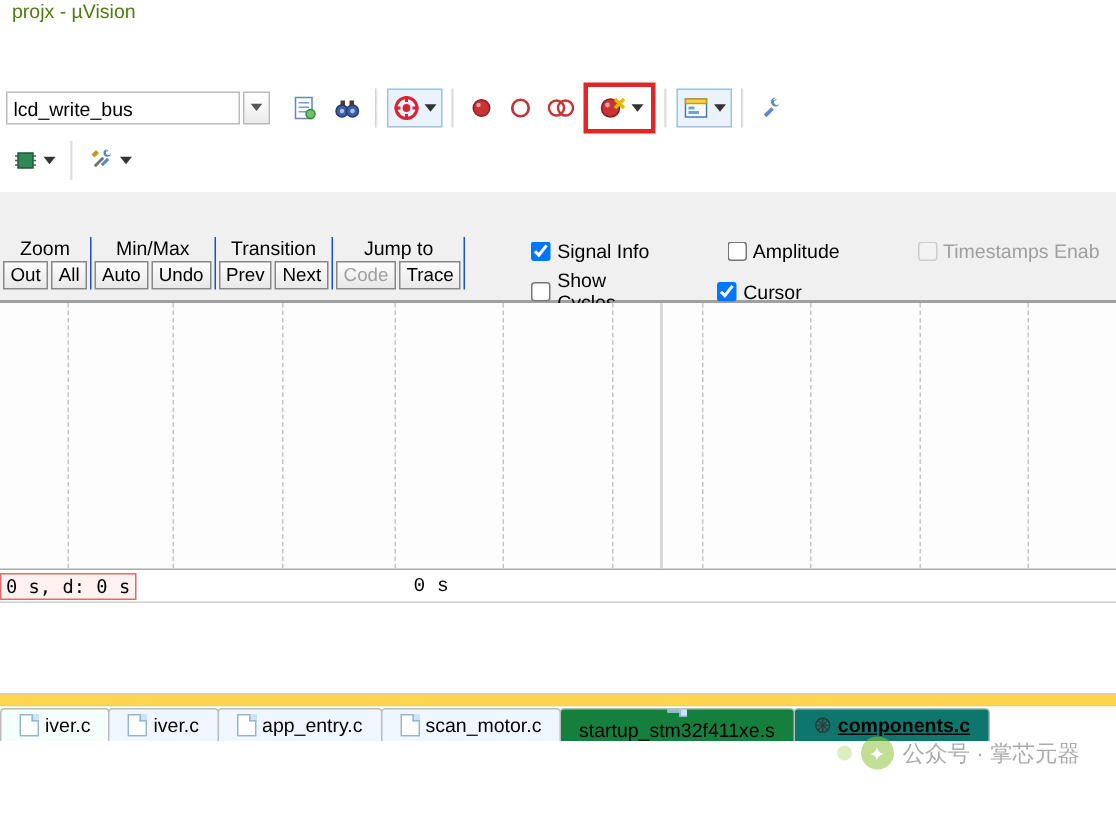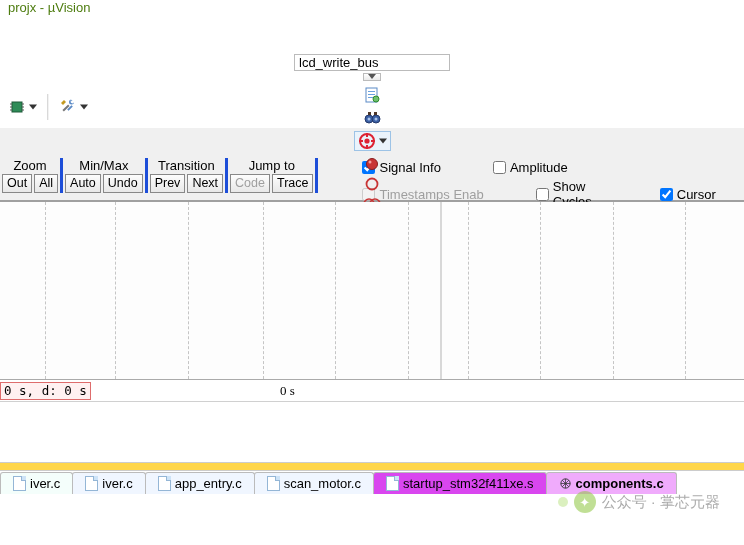--- a/index.html
+++ b/index.html
@@ -1,66 +1,66 @@
 <!DOCTYPE html>
 <html><head>
 <meta charset="utf-8">
 <style>
 * { box-sizing: border-box; margin: 0; padding: 0; font-family: "Segoe UI", Tahoma, Arial, sans-serif; }
 body { background: #ffffff; width: 744px; height: 545px; overflow: hidden; position: relative; font-size: 13px; color: #000; }
 
 .titlebar { height: 26px; padding: 0 8px; background: #fff; font-size: 13px; color: #4d7c0f; }
 
-.toolbar1 { height: 36px; background: #fff; display: flex; align-items: center; padding: 0 4px; gap: 2px; margin-top: 28px; flex-direction: column; }
+.toolbar1 { height: 36px; background: #fff; display: flex; align-items: center; padding: 0 4px; gap: 2px; margin-top: 28px; }
 .search-box { height: 22px; width: 156px; border: 1px solid #bbb; background: #fff; padding: 0 4px; font-size: 13px; }
 .dd-btn { width: 18px; height: 22px; border: 1px solid #bbb; background: linear-gradient(#fff,#eaeaea); display:flex; align-items:center; justify-content:center; }
 .sep { width:2px; height:26px; background: linear-gradient(90deg,#ccc,#fff); margin:0 4px; }
 .tbtn { min-width:24px; height:26px; border:1px solid transparent; background:transparent; display:inline-flex; align-items:center; justify-content:center; padding:0 3px; cursor:pointer; position:relative; }
 .tbtn.withdd { padding-right:14px; }
 .tbtn .caret { position:absolute; right:3px; top:50%; transform:translateY(-50%); width:0; height:0; border-left:4px solid transparent; border-right:4px solid transparent; border-top:5px solid #333; }
 
 .highlight-box { border:3px solid #e52525; padding:1px; display:inline-flex; }
 
 .toolbar2 { height: 34px; background: #fff; display:flex; align-items:center; padding:0 4px; gap:2px; }
 
 .panel-bg { background:#f0f0f0; height:28px; margin-top:4px; }
 
 .controls-bar { background:#f0f0f0; display:flex; align-items:flex-start; padding:2px 0 4px 0; border-bottom:2px solid #a0a0a0; height:46px; }
-.ctrl-group { display:flex; flex-direction:column; align-items:center; border-right:3px solid #1d4ed8; padding:0 2px; }
+.ctrl-group { display:flex; flex-direction:column; align-items:center; border-right:1px solid #1d4ed8; padding:0 2px; }
 .ctrl-group .hdr { font-size:13px; text-align:center; margin-bottom:1px; white-space:nowrap; }
 .ctrl-group .btns { display:flex; gap:2px; }
 .sbtn { height:19px; border:1px solid #888; background: linear-gradient(#fdfdfd,#e8e8e8); font-size:12.5px; padding:0 4px; line-height:17px; cursor:pointer; color:#000; }
 .sbtn.disabled { color:#9f9f9f; }
 
 .checks { display:flex; flex-wrap:wrap; align-items:center; padding:2px 6px; gap:4px 14px; font-size:13px; }
 .chk { display:flex; align-items:center; gap:4px;padding-left:38px; }
 .chk input { width:13px; height:13px; }
 .chk.disabled { color:#9f9f9f; }
 
 .waveform { height:178px; background:#fdfdfd; position:relative; border-bottom:1px solid #aaa; overflow:hidden; }
 .waveform .vline { position:absolute; top:0; bottom:0; width:0; border-left:1px dashed #c5c5c5; }
 .waveform .divider { position:absolute; top:0; bottom:0; left:440px; width:2px; background:#d8d8d8; }
 
 .timebar { height:22px; background:#fff; border-bottom:1px solid #d0d0d0; display:flex; align-items:center; font-size:13px; }
 .timebar .left { border:1px solid #de6c6c; background:#fff1f1; padding:0 3px; margin-left:0; height:18px; line-height:16px; font-family:monospace; font-size:12.5px; }
-.timebar .mid { flex:1; text-align:center; font-family:Liberation Serif, serif; }
+.timebar .mid { flex:1; text-align:center; font-family:Liberation Mono, monospace; }
 
 .gap { height:60px; background:#fff; }
 .bottom-strip { height:9px; background:#ffd64a; border-top:1px solid #ccc; border-bottom:1px solid #ccc; }
 
 .filetabs { height:24px; background:#fff; display:flex; align-items:center; padding-left:0; font-size:13px; overflow:hidden; }
 .ftab { height:22px; display:flex; align-items:center; gap:4px; padding:0 12px; border:1px solid #bbb; border-bottom:none; border-top-left-radius:3px; border-top-right-radius:3px; margin-right:-1px; cursor:pointer; white-space:nowrap; }
 .ftab.c0 { background:#f4fefb; }
 .ftab.c1 { background:#f0f6ff; }
-.ftab.c2 { background:#d946ef; }
+.ftab.c2 { background:#15803d;flex-direction:column; }
 .ftab.c3 { background:#fff8f8; }
 .ftab .ficon { width:13px; height:15px; background:#fff; border:1px solid #94b6d6; position:relative; }
 .ftab .ficon::after { content:""; position:absolute; right:-1px; top:-1px; width:4px; height:4px; background:#cde3f7; border-left:1px solid #94b6d6; border-bottom:1px solid #94b6d6; }
 .ftab .sicon { width:13px; height:13px; }
-.ftab.active { background:#f0abfc; font-weight:bold; }
+.ftab.active { background:#0f766e; font-weight:bold; text-decoration:underline; }
 
 .watermark { position:absolute; right:24px; bottom:32px; display:flex; align-items:center; gap:6px; opacity:.55; font-size:15px; color:#666; }
 .watermark .bubble { width:22px; height:22px; border-radius:50%; background:#8ec63f; display:flex; align-items:center; justify-content:center; color:#fff; font-size:13px; }
 .watermark .small-bubble { width:10px; height:10px; border-radius:50%; background:#bfe48c; }
 
 
 .icn { display:block; }
 </style>
 </head>
 <body>

